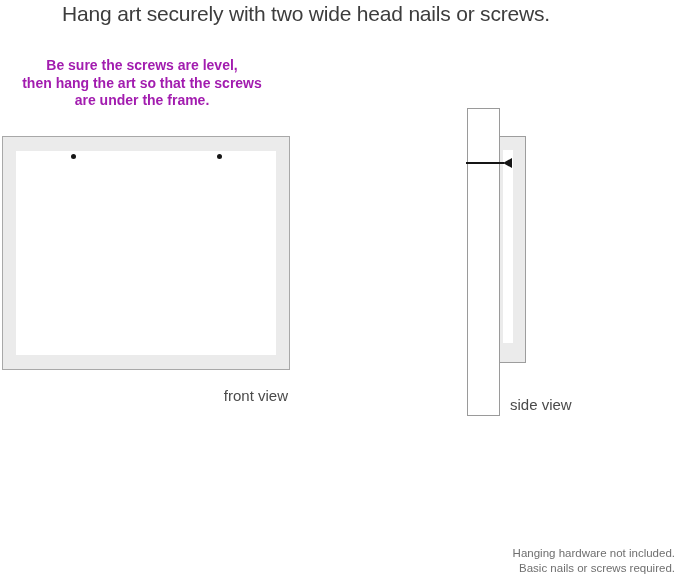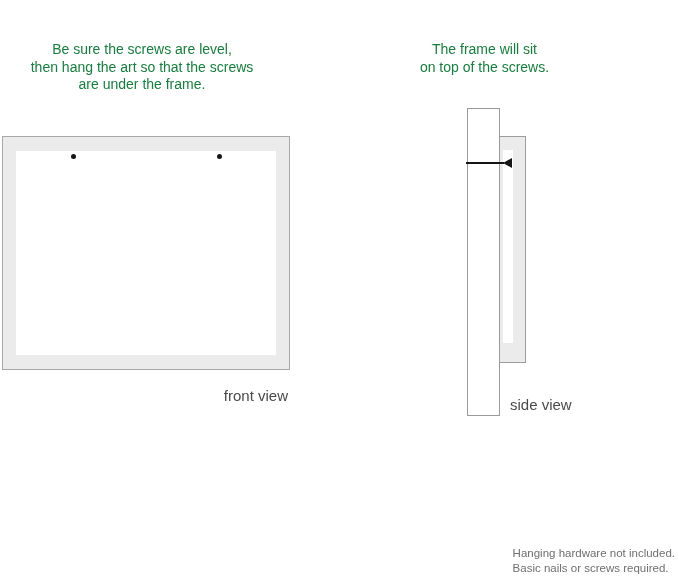--- a/index.html
+++ b/index.html
@@ -20,26 +20,26 @@
     top: 2px; left: 0; width: 612px;
     text-align: center;
     font-size: 21px;
     font-weight: 300;
     letter-spacing: -0.2px;
     color: #3d3d3d;
     white-space: nowrap;
   }
   .instruction {
     position: absolute;
-    top: 41px;
+    top: 57px;
     text-align: center;
     font-size: 14px;
-    font-weight: 400;
+    font-weight: 700;
     line-height: 17.5px;
-    color: #15803d;
+    color: #a21caf;
     white-space: pre-line;
   }
   .instruction.left  { left: 2px;   width: 280px; }
   .instruction.right { left: 399px; width: 171px; }
 
   
   .fv-frame {
     position: absolute;
     left: 2px; top: 136px;
     width: 288px; height: 234px;
@@ -108,39 +108,39 @@
     border-right: 9px solid #151515;
     border-top: 5px solid transparent;
     border-bottom: 5px solid transparent;
     z-index: 4;
   }
 
   
   .footer-note {
     position: absolute;
     right: 4px; bottom: 1px;
+    text-align: right;
     font-size: 11.5px;
     font-weight: 300;
     line-height: 15px;
     color: #6f6f6f;
     white-space: pre-line;
   }
 </style>
 </head>
 <body>
 
 <div id="canvas">
 
+  <div class="title">Hang art securely with two wide head nails or screws.</div>
 
   <div class="instruction left">Be sure the screws are level,
 then hang the art so that the screws
 are under the frame.</div>
 
-  <div class="instruction right">The frame will sit
-on top of the screws.</div>
 
   <div class="fv-frame">
     <div class="fv-art"></div>
     <div class="screw-dot left"></div>
     <div class="screw-dot right"></div>
   </div>
   <div class="view-label front">front view</div>
 
   <div class="sv-frame">
     <div class="sv-art-strip"></div>

